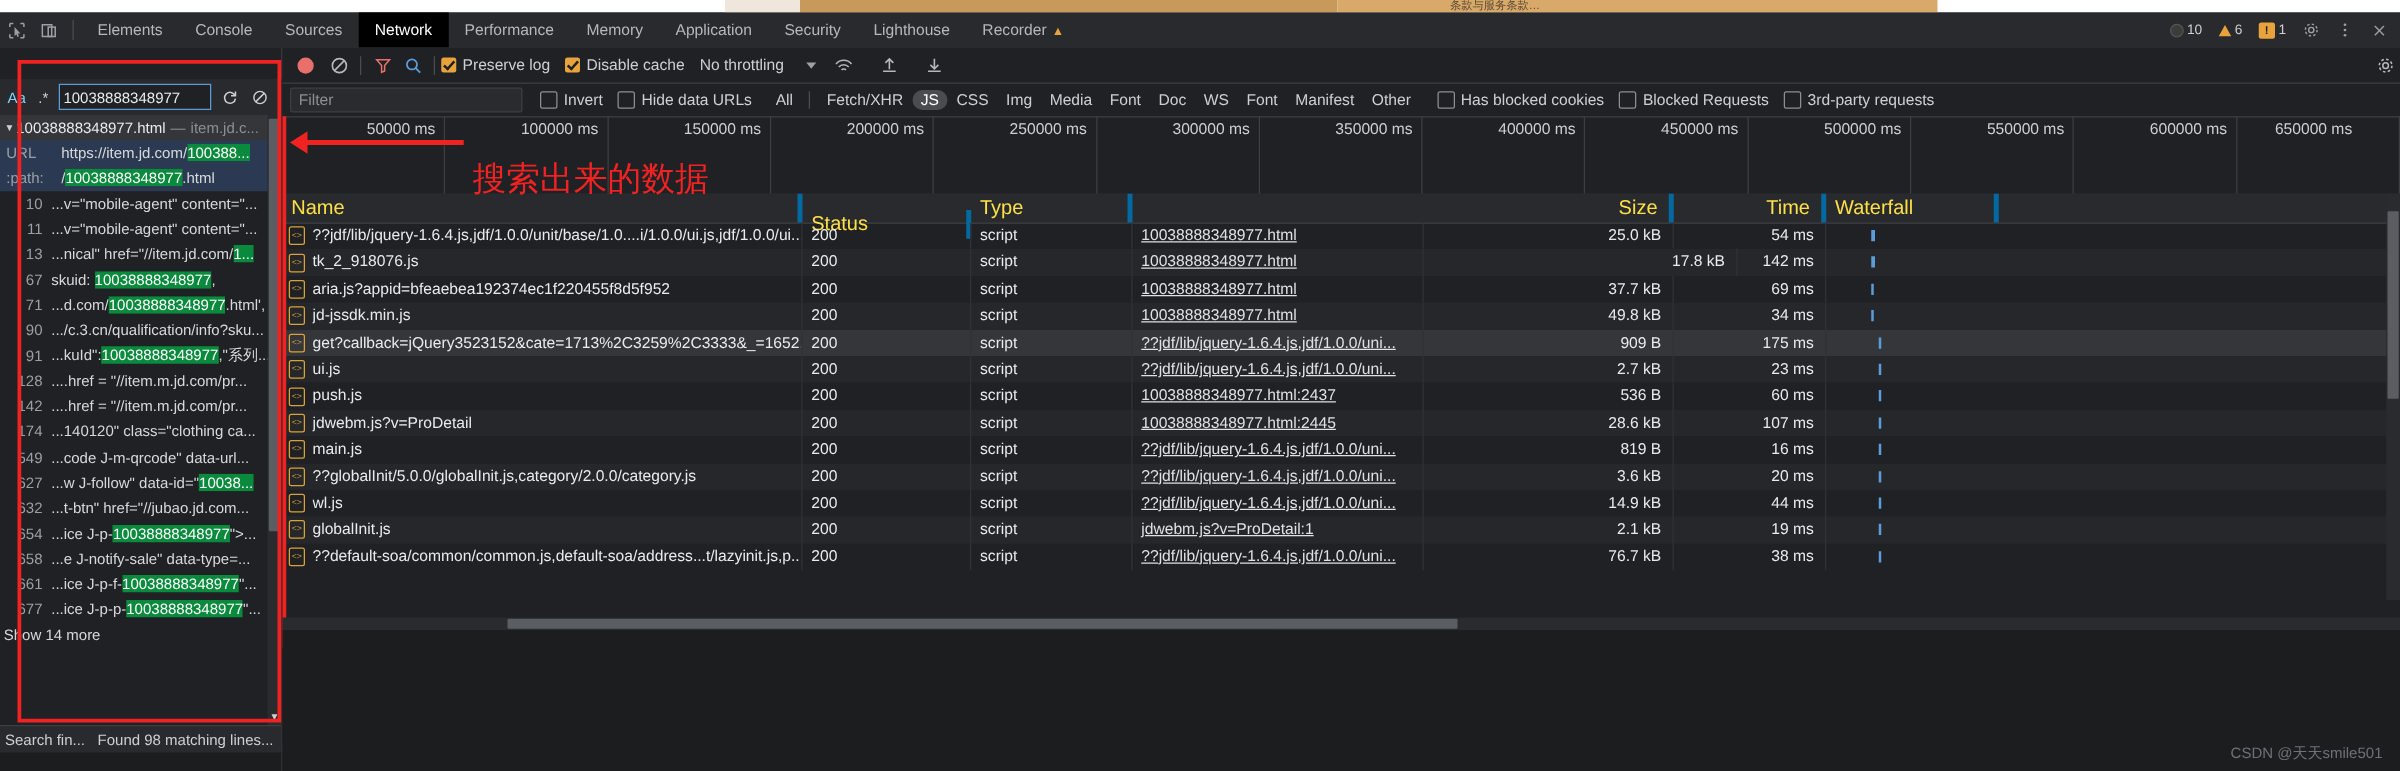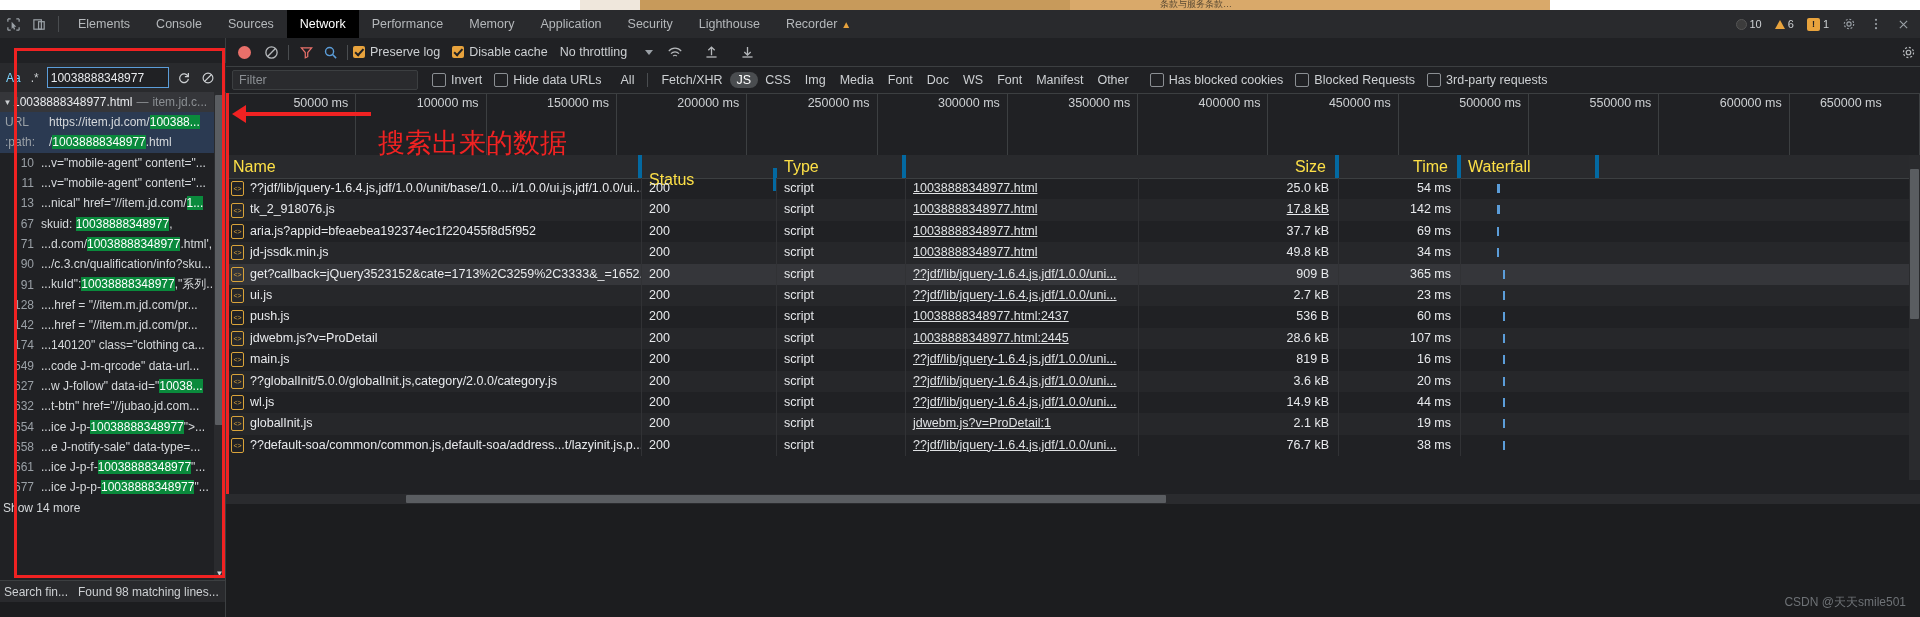--- a/index.html
+++ b/index.html
@@ -501,21 +501,21 @@
           <div class="row odd">
             <div class="cell name" style="left: 0px; width: 416px;">
               <span class="jsico">
                 <span>&lt;&gt;</span>
               </span>
               <span style="overflow: hidden; white-space: nowrap;">tk_2_918076.js</span>
             </div>
             <div class="cell " style="left: 416px; width: 135px;">200</div>
             <div class="cell " style="left: 551px; width: 129px;">script</div>
             <div class="cell " style="left: 680px; width: 233px;"><span class="initiator">10038888348977.html</span></div>
-            <div class="cell  r" style="left: 913px; width: 200px; text-decoration: underline;">17.8 kB</div>
+            <div class="cell  r" style="left: 964px; width: 200px;">17.8 kB</div>
             <div class="cell  r" style="left: 1113px; width: 122px;">142 ms</div>
             <div class="cell " style="left: 1235px; width: 459px;">
               <div class="wf" style="left: 36px; width: 3px;"></div>
             </div>
           </div>
           <div class="row">
             <div class="cell name" style="left: 0px; width: 416px;">
               <span class="jsico">
                 <span>&lt;&gt;</span>
               </span>
@@ -550,21 +550,21 @@
             <div class="cell name" style="left: 0px; width: 416px;">
               <span class="jsico">
                 <span>&lt;&gt;</span>
               </span>
               <span style="overflow: hidden; white-space: nowrap;">get?callback=jQuery3523152&amp;cate=1713%2C3259%2C3333&amp;_=1652...</span>
             </div>
             <div class="cell " style="left: 416px; width: 135px;">200</div>
             <div class="cell " style="left: 551px; width: 129px;">script</div>
             <div class="cell " style="left: 680px; width: 233px;"><span class="initiator">??jdf/lib/jquery-1.6.4.js,jdf/1.0.0/uni...</span></div>
             <div class="cell  r" style="left: 913px; width: 200px;">909 B</div>
-            <div class="cell  r" style="left: 1113px; width: 122px;">365 ms</div>
+            <div class="cell  r" style="left: 1113px; width: 122px;">175 ms</div>
             <div class="cell " style="left: 1235px; width: 459px;">
               <div class="wf" style="left: 42px; width: 2px;"></div>
             </div>
           </div>
           <div class="row odd">
             <div class="cell name" style="left: 0px; width: 416px;">
               <span class="jsico">
                 <span>&lt;&gt;</span>
               </span>
               <span style="overflow: hidden; white-space: nowrap;">ui.js</span>

